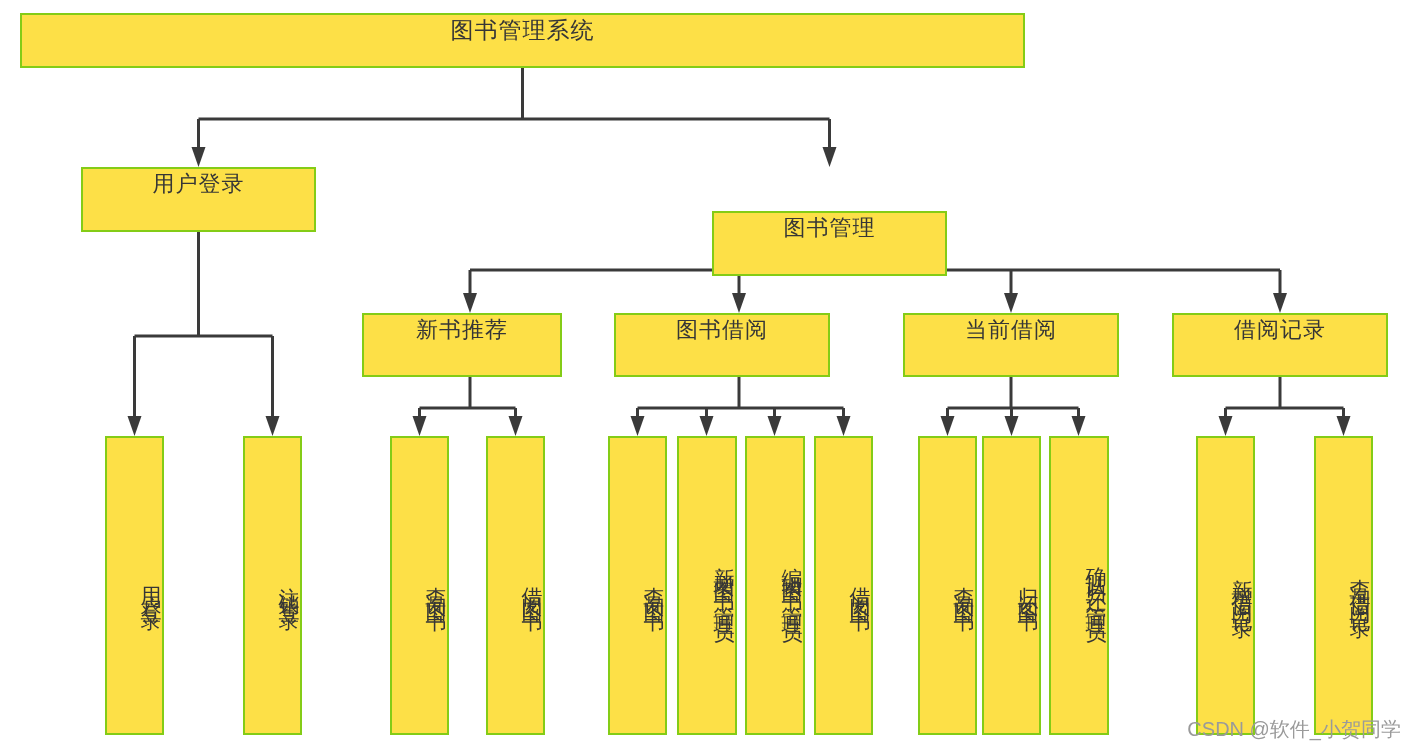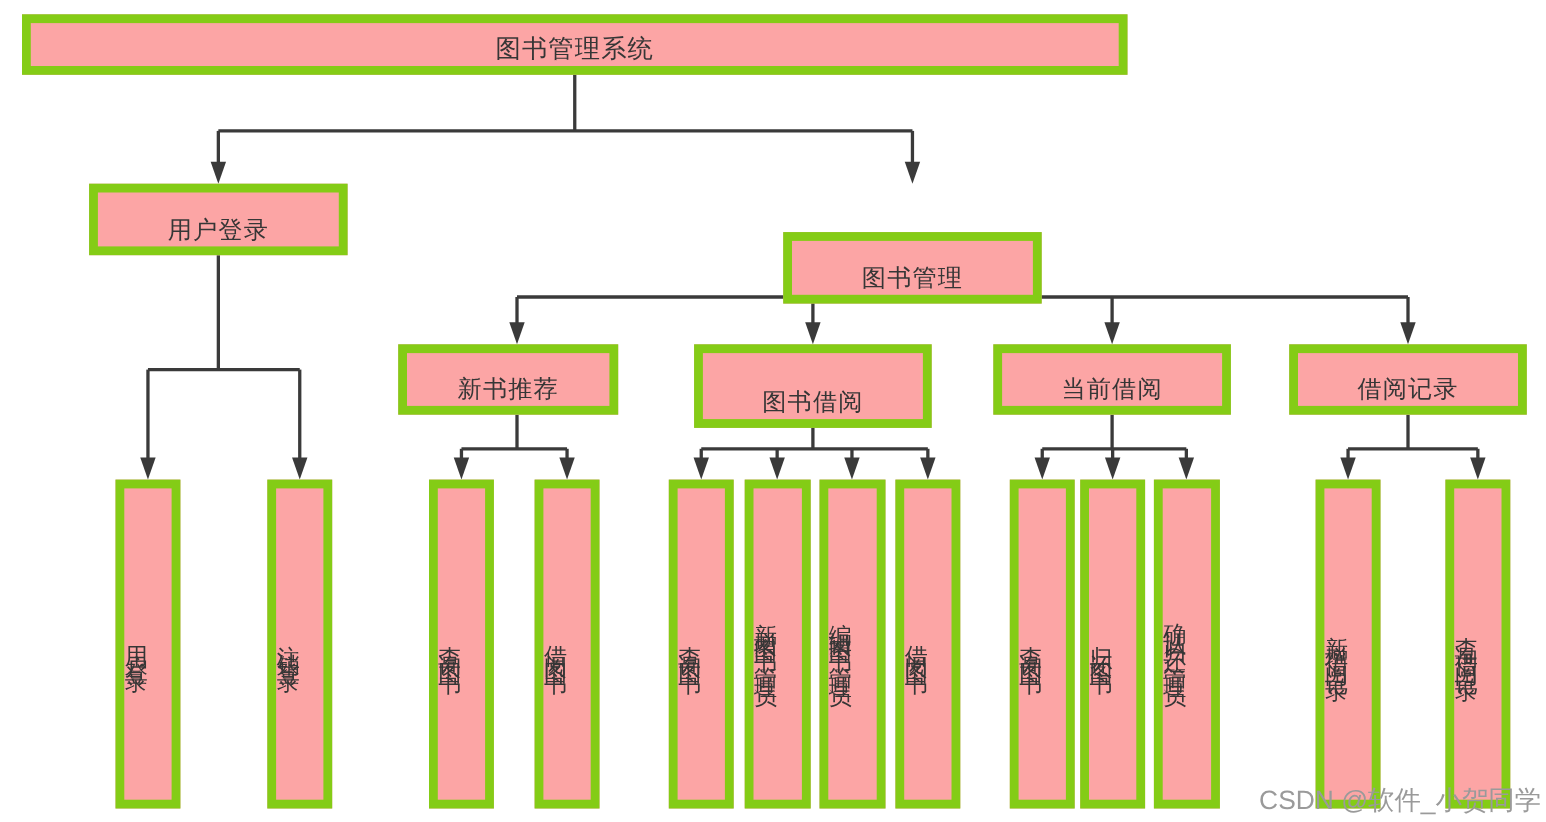--- a/index.html
+++ b/index.html
@@ -7,42 +7,42 @@
     position:relative;
     width:1405px;height:747px;
     background:#ffffff;
     font-family:"Liberation Sans","DejaVu Sans",sans-serif;
     overflow:hidden;
   }
   #wires{position:absolute;left:0;top:0;width:1405px;height:747px;z-index:0;}
   .node{
     position:absolute;
     box-sizing:border-box;
-    border:8px solid #84cc16;
-    background:#fca5a5;
+    border:2px solid #84cc16;
+    background:#fde047;
     color:#363636;
-    display:flex;align-items:flex-end;justify-content:center;
+    display:flex;align-items:flex-start;justify-content:center;
     text-align:center;
     z-index:1;
   }
   .h-node{font-size:22px;letter-spacing:1px;}
   .v-node{
     writing-mode:vertical-rl;
     text-orientation:mixed;
     font-size:21px;
     letter-spacing:8px;
     line-height:1;
     padding:4px 0;
   }
   .root{font-size:23px;}
   .watermark{
     position:absolute;
     right:4px;bottom:4px;
     color:#9a9a9a;
-    font-size:24px;
+    font-size:20px;
     z-index:3;
     white-space:nowrap;
   }
 </style>
 </head>
 <body>
 
 <div id="canvas">
 
   <svg id="wires" viewBox="0 0 1405 747" xmlns="http://www.w3.org/2000/svg">
@@ -121,21 +121,21 @@
   <div class="node h-node" style="left:81px;top:167px;width:235px;height:65px;">
     <span>用户登录</span>
   </div>
   <div class="node h-node" style="left:712px;top:167px;width:235px;height:65px;margin-top:44px;">
     <span>图书管理</span>
   </div>
 
   <div class="node h-node" style="left:362px;top:313px;width:200px;height:64px;">
     <span>新书推荐</span>
   </div>
-  <div class="node h-node" style="left:631px;top:313px;width:216px;height:76px;">
+  <div class="node h-node" style="left:614px;top:313px;width:216px;height:64px;">
     <span>图书借阅</span>
   </div>
   <div class="node h-node" style="left:903px;top:313px;width:216px;height:64px;">
     <span>当前借阅</span>
   </div>
   <div class="node h-node" style="left:1172px;top:313px;width:216px;height:64px;">
     <span>借阅记录</span>
   </div>
 
   <div class="node v-node" style="left:105px;top:436px;width:59px;height:299px;">

